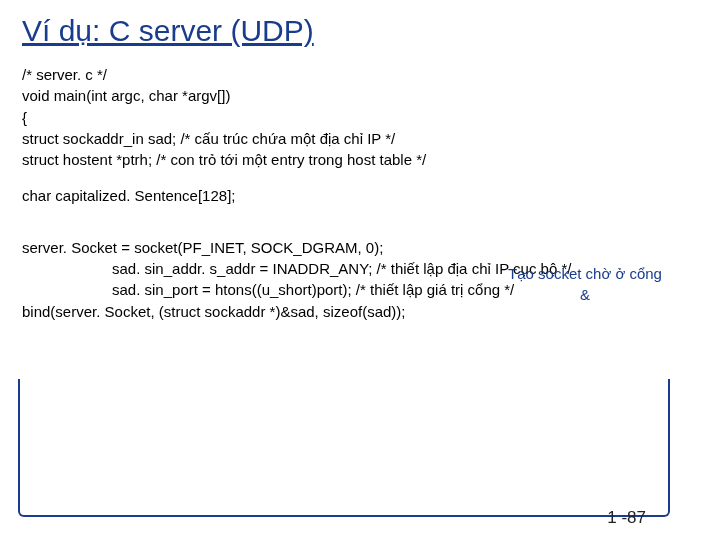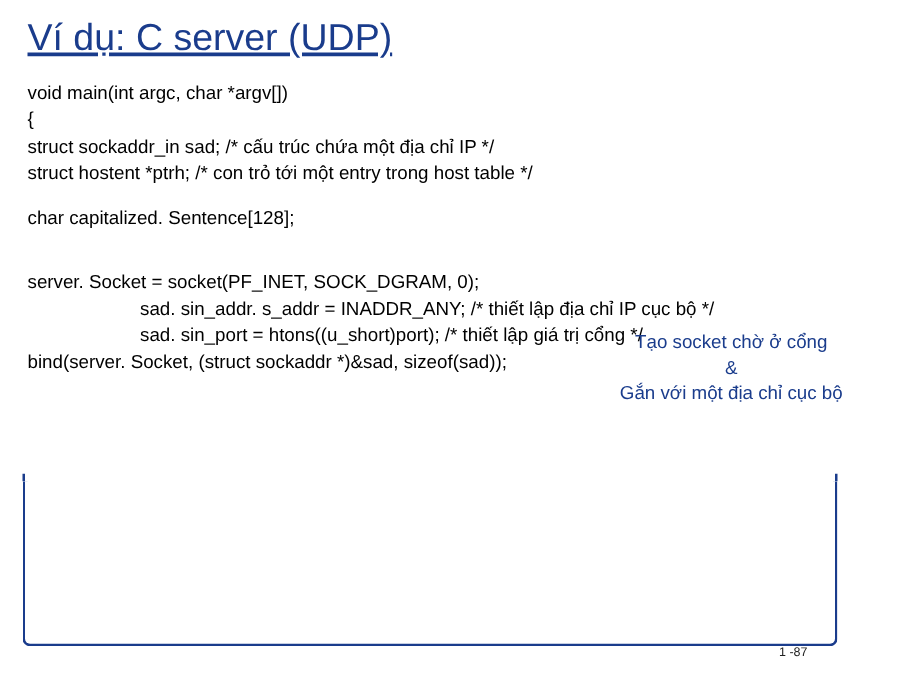--- a/index.html
+++ b/index.html
@@ -3,46 +3,46 @@
 <meta charset="utf-8">
 <style>
 html,body{margin:0;padding:0;width:720px;height:540px;background:#fff;font-family:Arial,Helvetica,sans-serif;overflow:hidden}
 .slide{position:relative;width:668px;height:540px;box-sizing:border-box;padding:14px 22px}
 .title{color:#1a3c8c;font-size:30px;font-weight:400;margin:0 0 6px 0;text-decoration:underline;text-decoration-color:#1a3c8c}
 .code{font-size:15px;line-height:1.42;color:#000;margin-top:16px;position:relative}
 .callout{position:absolute;left:438px;top:200px;width:250px;text-align:center;color:#1a3c8c;font-size:15px;line-height:1.38}
 .brace{position:absolute;left:18px;top:385px;width:648px;height:130px;border:2px solid #1a3c8c;border-top:none;border-radius:0 0 6px 6px;pointer-events:none}
 .brace::before{content:"";position:absolute;left:-2px;top:-6px;width:2px;height:6px;background:#1a3c8c}
 .brace::after{content:"";position:absolute;right:-2px;top:-6px;width:2px;height:6px;background:#1a3c8c}
-.pagenum{position:absolute;right:22px;bottom:12px;font-size:10px;color:#222}
+.pagenum{position:absolute;right:22px;bottom:12px;font-size:17px;color:#222}
 .ind1{margin-left:90px}
 </style>
 </head>
 <body>
 
 <div class="slide">
   <h1 class="title">Ví dụ: C server (UDP)</h1>
 
   <div class="code">
+    <div>/* server. c  */</div>
     <div>void main(int argc, char *argv[])</div>
     <div>{</div>
     <div>struct sockaddr_in sad; /* cấu trúc chứa một địa chỉ IP */</div>
     <div>struct hostent *ptrh; /* con trỏ tới một entry trong host table */</div>
     <div style="height:15px"></div>
     <div>char capitalized. Sentence[128];</div>
     <div style="height:15px"></div>
     <div style="height:15px"></div>
     <div>server. Socket = socket(PF_INET, SOCK_DGRAM, 0);</div>
     <div class="ind1">sad. sin_addr. s_addr = INADDR_ANY; /* thiết lập địa chỉ IP cục bộ */</div>
     <div class="ind1">sad. sin_port = htons((u_short)port); /* thiết lập giá trị cổng */</div>
     <div>bind(server. Socket, (struct sockaddr *)&amp;sad, sizeof(sad));</div>
 
     <div class="callout">
       <div>Tạo socket chờ ở cổng</div>
       <div>&amp;</div>
-      <div>Gắn với một địa chỉ cục bộ</div>
     </div>
   </div>
 
   <div class="brace"></div>
 
   <div class="pagenum">1 -87</div>
 </div>
 
 </body></html>

